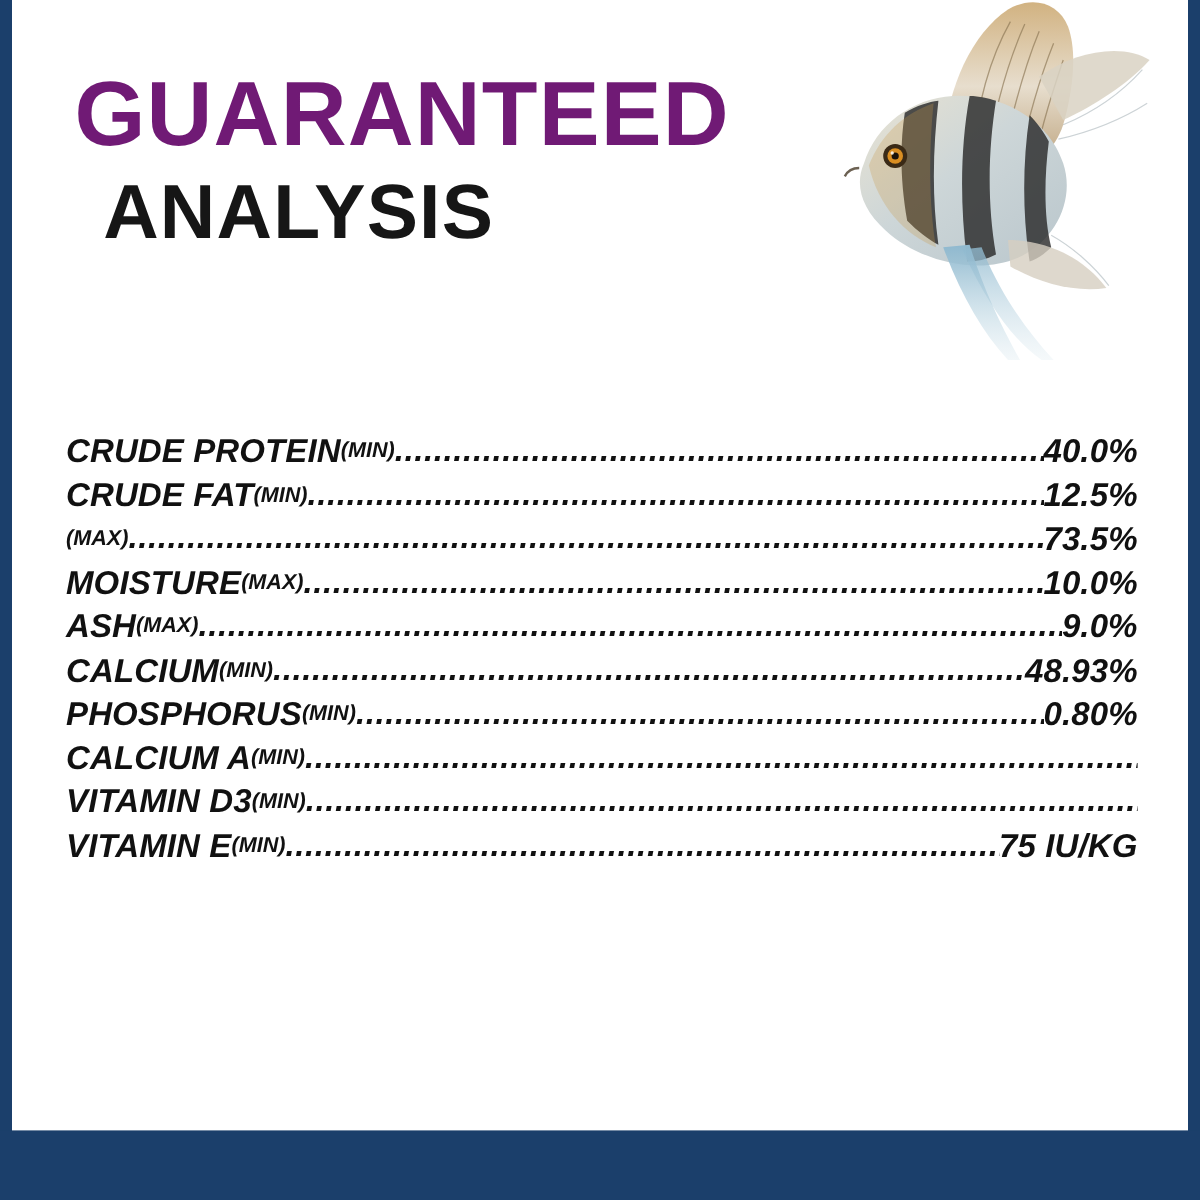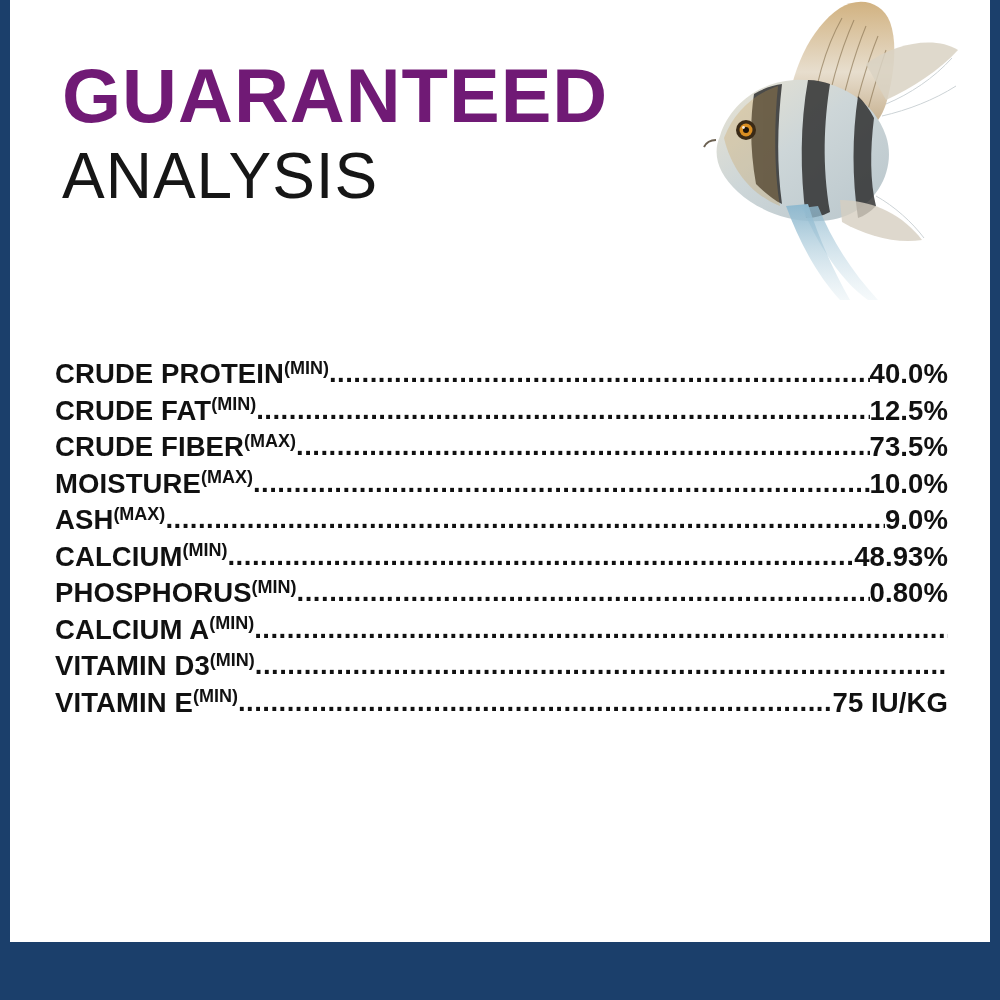--- a/index.html
+++ b/index.html
@@ -46,52 +46,54 @@
   }
   .heading .line1 {
     font-size: 76px;
     font-weight: bold;
     letter-spacing: 1px;
     color: #701a75;
     display: block;
   }
   .heading .line2 {
     font-size: 64px;
-    font-weight: normal;
+    font-weight: bold;
     letter-spacing: 1px;
     color: #161616;
     display: block;
     margin-top: 10px;
+    margin-left: 24px;
   }
 
   
   .fish-art {
     position: absolute;
     left: 690px;
     top: 0px;
     width: 300px;
     height: 300px;
   }
 
   
   .analysis {
     position: absolute;
     left: 55px;
     right: 52px;
     top: 358px;
   }
   .row {
     display: flex;
-    align-items: flex-start;
+    align-items: center;
     font-size: 27.5px;
     font-weight: bold;
     letter-spacing: 0.1px;
     height: 36.5px;
     white-space: nowrap;
     color: #111;
+    font-style: italic;
   }
   .row .nutrient {
     flex: 0 0 auto;
   }
   .row .qual {
     flex: 0 0 auto;
     font-size: 18px;
     font-weight: bold;
     letter-spacing: 0;
     position: relative;
@@ -195,21 +197,20 @@
   </div>
 
   <div class="row">
     <span class="nutrient">CRUDE FAT</span>
     <span class="qual">(MIN)</span>
     <span class="dots">..........................................................................................................</span>
     <span class="value">12.5%</span>
   </div>
 
   <div class="row">
-    <span class="nutrient">CRUDE FIBER</span>
     <span class="qual">(MAX)</span>
     <span class="dots">..........................................................................................................</span>
     <span class="value">73.5%</span>
   </div>
 
   <div class="row">
     <span class="nutrient">MOISTURE</span>
     <span class="qual">(MAX)</span>
     <span class="dots">..........................................................................................................</span>
     <span class="value">10.0%</span>

